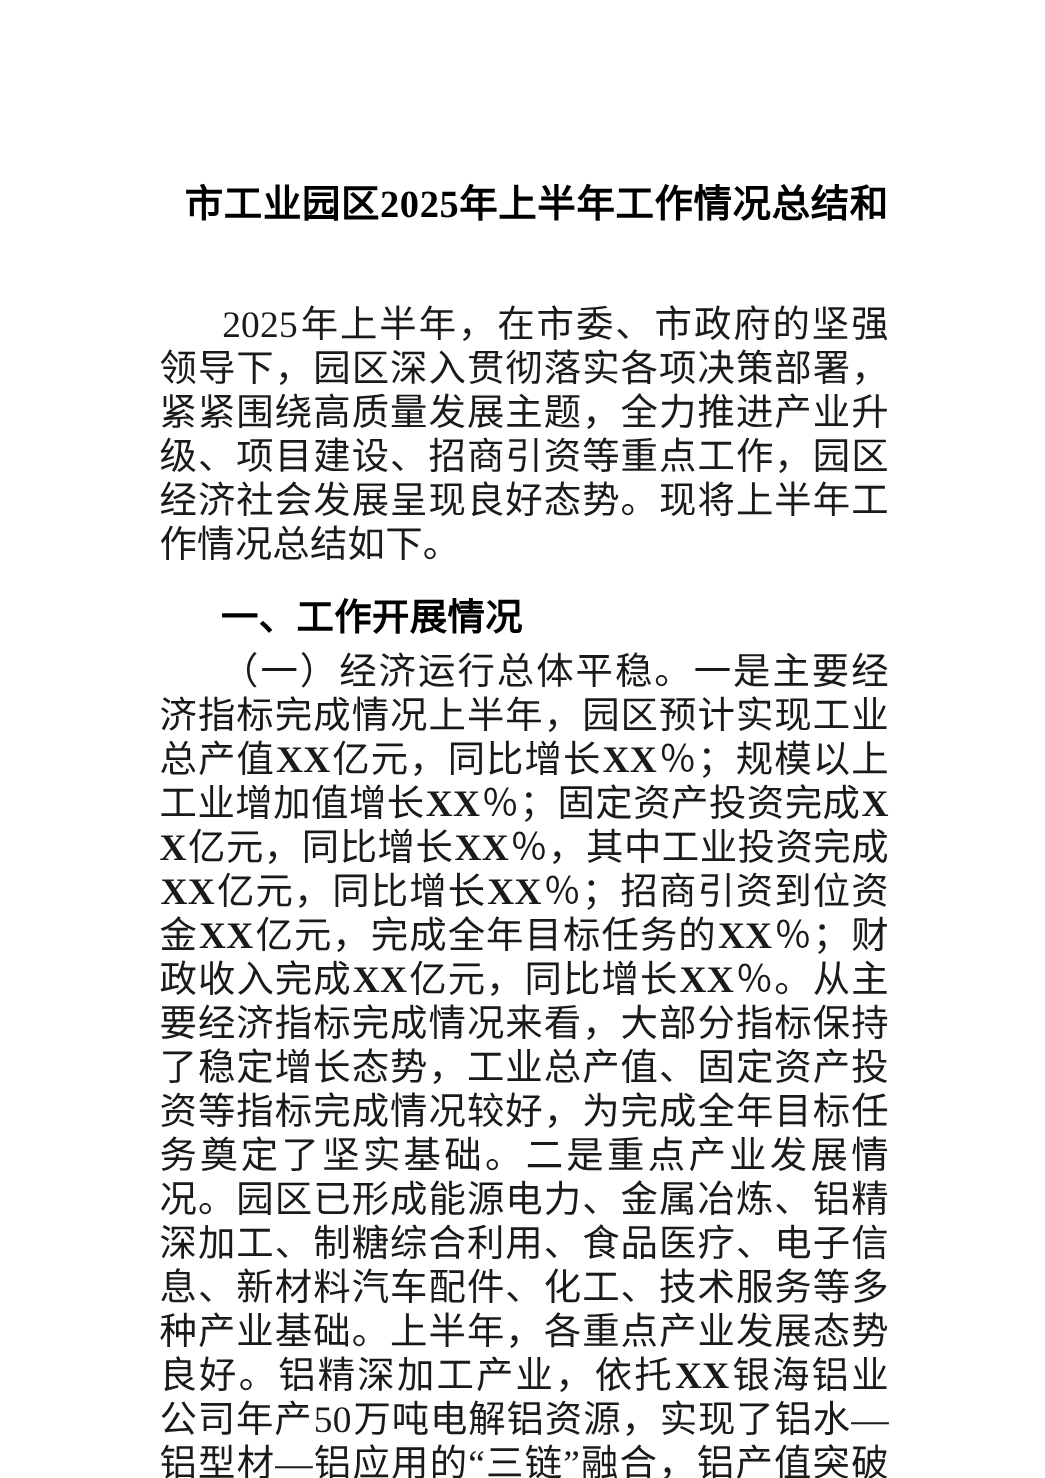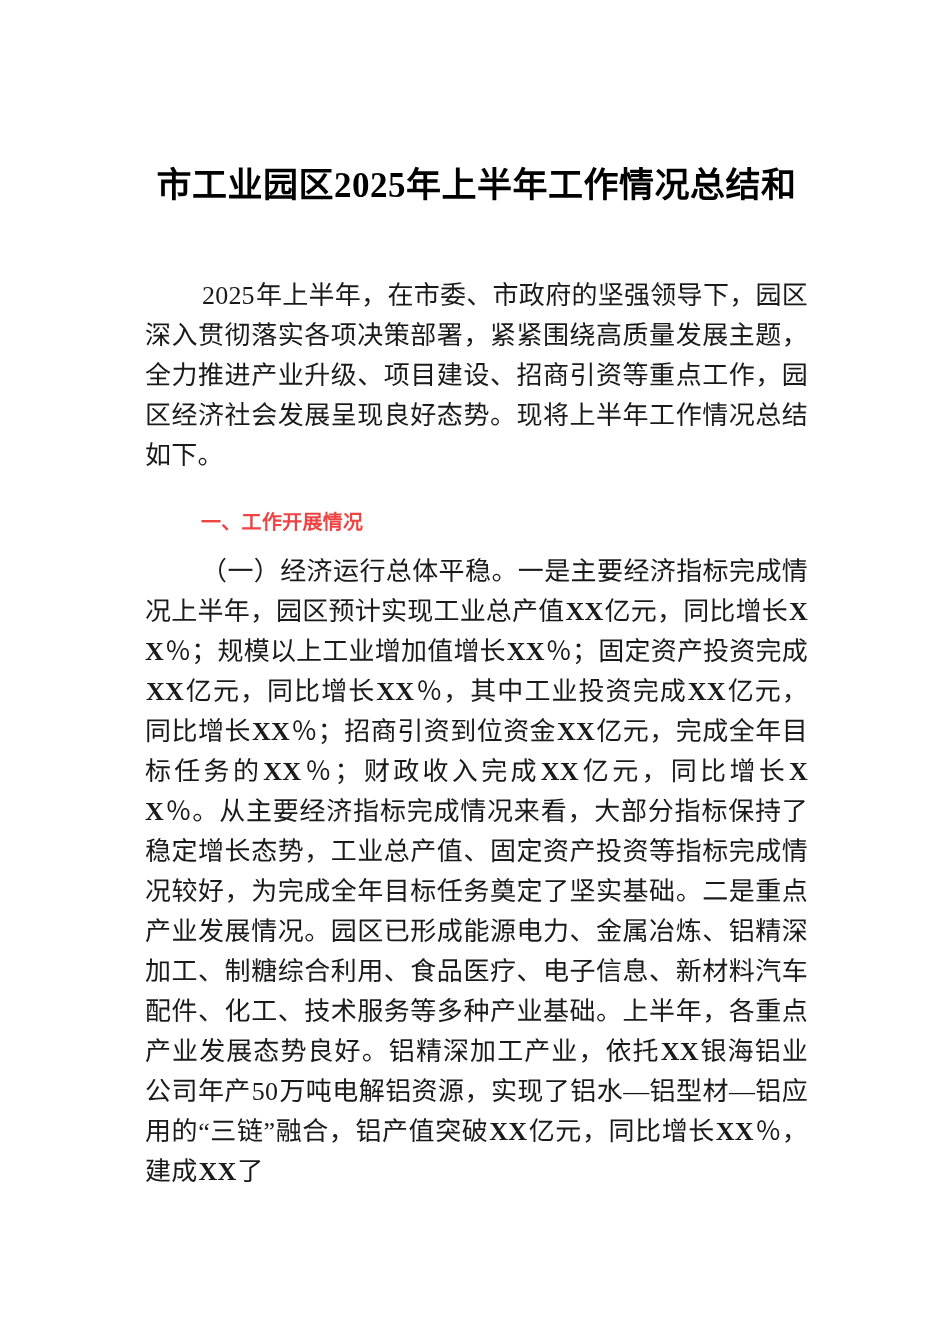--- a/index.html
+++ b/index.html
@@ -35,40 +35,41 @@
     font-size: 35px;
     line-height: 68px;
     text-align: center;
     letter-spacing: 0.5px;
     color: #000000;
     word-break: break-all;
   }
 
   .doc-title .title-line {
     display: block;
+    text-align: right;
   }
 
   
   .section-heading {
     margin: 0;
     padding-top: 26px;
     text-indent: 56px;
     font-family: "Liberation Sans", "DejaVu Sans", sans-serif;
     font-weight: bold;
-    font-size: 20px;
+    font-size: 34px;
     line-height: 40px;
-    color: #ef4444;
+    color: #000000;
     letter-spacing: 0.3px;
   }
 
   
   .body-para {
     margin: 0;
     font-family: "Liberation Serif", "DejaVu Serif", serif;
-    font-size: 26px;
+    font-size: 34px;
     line-height: 40px;
     color: #1a1a1a;
     text-align: justify;
     text-justify: inter-ideograph;
     text-indent: 56px;
     word-break: break-all;
     letter-spacing: 0.2px;
   }
 
   .body-para.first-para {

